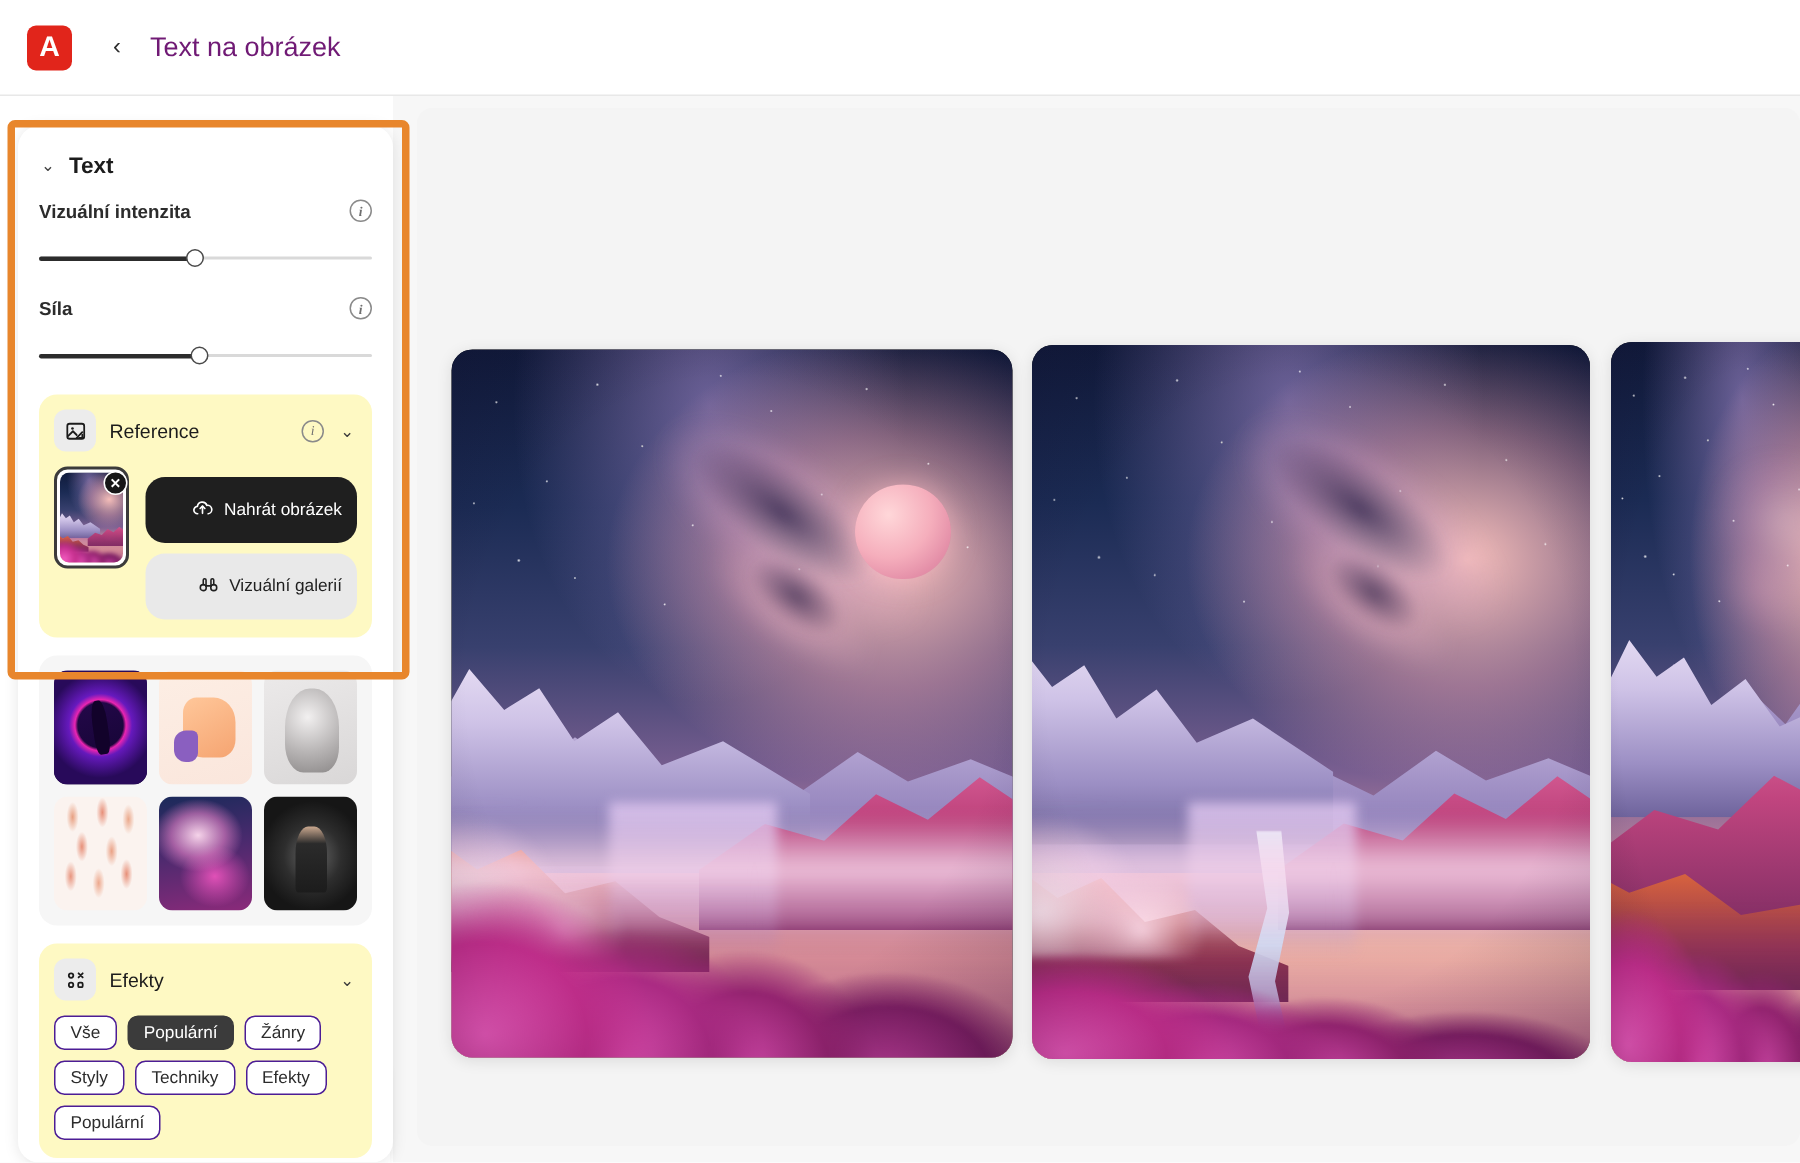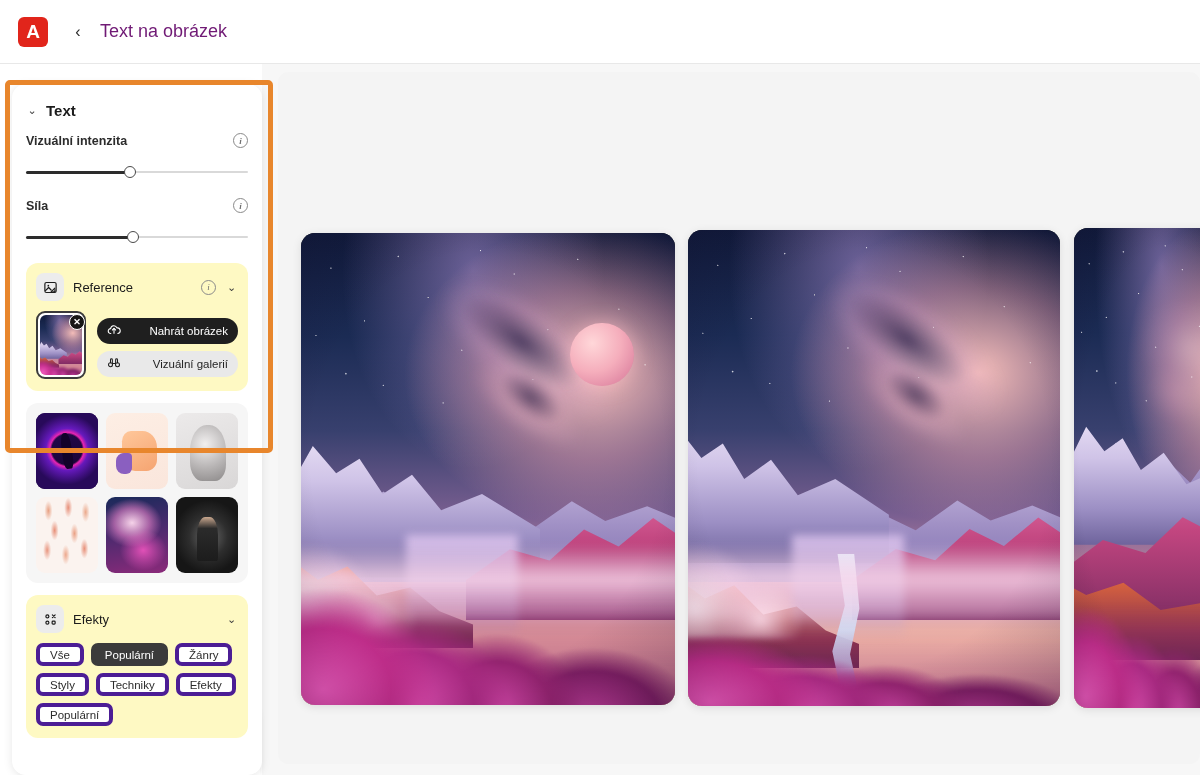--- a/index.html
+++ b/index.html
@@ -92,37 +92,37 @@
   }
   .ref-thumb-img{ width:100%; height:100%; border-radius:6px; overflow:hidden; position:relative; }
   .ref-x{
     position:absolute; right:-1px; top:1px; width:16px; height:16px; border-radius:50%;
     background:#161616; color:#fff; font-size:9px; font-weight:bold;
     display:flex; align-items:center; justify-content:center; cursor:pointer;
     border:1.5px solid #fff;
   }
   .ref-buttons{ display:flex; flex-direction:column; gap:7px; padding-top:7px; flex:1; }
   .btn{
-    height:26px; border-radius:13px; display:flex; align-items:center; justify-content:space-between;
+    height:44px; border-radius:13px; display:flex; align-items:center; justify-content:flex-end;
     gap:7px; font-size:11.5px; cursor:pointer; padding:0 10px;
   }
   .btn-dark{ background:#1f1f1f; color:#fff; }
   .btn-light{ background:#e9e9e9; color:#1f1f1f; }
 
   
   .style-grid{
     background:#f6f6f6; border-radius:12px; padding:10px; margin-bottom:12px;
     display:grid; grid-template-columns:repeat(3,1fr); gap:8px;
   }
   .style-tile{ width:100%; height:76px; border-radius:9px; overflow:hidden; position:relative; cursor:pointer; }
 
   
   .chips{ display:flex; flex-wrap:wrap; gap:7px; }
   .chip{
-    height:23px; padding:0 10px; border-radius:7px; border:4px solid #4c1d95;
+    height:23px; padding:0 10px; border-radius:7px; border:1px solid #4c1d95;
     background:#fff; font-size:11.5px; color:#2c2c2c; display:flex; align-items:center;
     cursor:pointer;
   }
   .chip.active{ background:#3b3b3b; color:#fff; border-color:#3b3b3b; }
 
   
   .highlight-box{
     position:absolute; left:5px; top:80px; width:268px; height:373px;
     border:5px solid #e8862c; border-radius:5px; z-index:30; pointer-events:none;
   }

